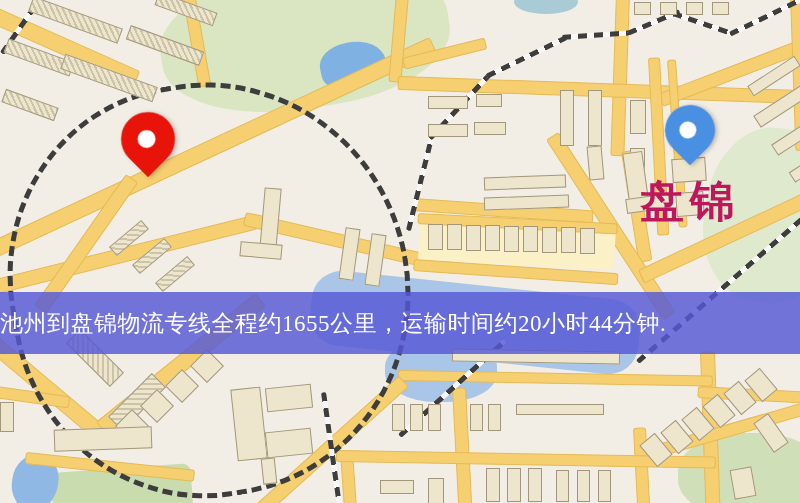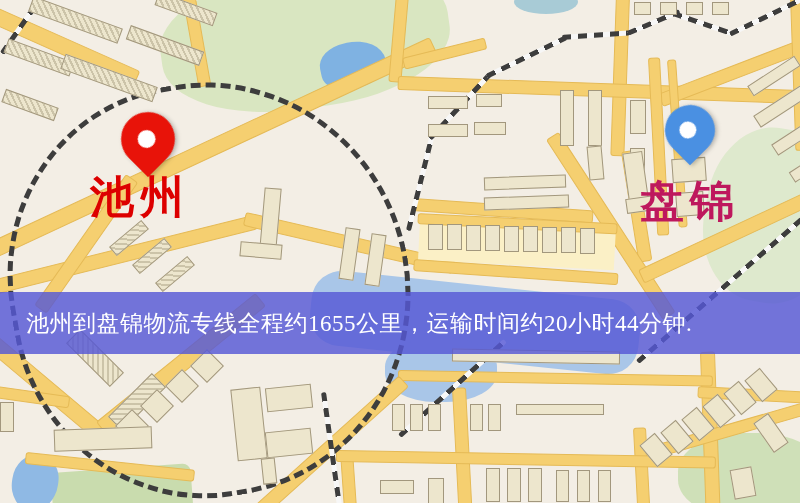--- a/index.html
+++ b/index.html
@@ -31,21 +31,21 @@
   .pin.dst{width:50px;height:50px;background:#4a90e2;}
   .pin.dst::after{width:17px;height:17px;top:15px;left:15px;}
   .plabel{position:absolute;font-family:"Liberation Serif",serif;font-weight:bold;
           font-size:44px;letter-spacing:6px;z-index:6;line-height:1;}
   .plabel.org{color:#dd0000;}
   .plabel.dst{color:#be185d;}
   
   .banner{position:absolute;left:0;top:292px;width:800px;height:62px;
           background:rgba(86,88,214,.82);z-index:8;display:flex;align-items:center;}
   .banner span{color:#ffffff;font-family:"Liberation Serif",serif;font-size:23px;
-               letter-spacing:.5px;padding-left:26px;white-space:nowrap;}
+               letter-spacing:.5px;white-space:nowrap;}
 </style>
 </head>
 <body>
 
 <div class="stage">
 
   <div class="pk" style="left:160px;top:-30px;width:290px;height:138px;border-radius:45%;transform:rotate(-8deg);"></div>
   <div class="pk" style="left:705px;top:128px;width:135px;height:175px;border-radius:45%;transform:rotate(10deg);background:#dee9cd;"></div>
   <div class="pk" style="left:52px;top:468px;width:140px;height:48px;border-radius:8px;transform:rotate(-4deg);background:#c9dcae;"></div>
   <div class="pk" style="left:678px;top:433px;width:145px;height:85px;border-radius:45%;background:#cfe0b8;"></div>
@@ -192,21 +192,20 @@
   <div class="bd" style="left:646px;top:436px;width:20px;height:28px;transform:rotate(-40deg);"></div>
   <div class="bd" style="left:667px;top:423px;width:20px;height:28px;transform:rotate(-40deg);"></div>
   <div class="bd" style="left:688px;top:410px;width:20px;height:28px;transform:rotate(-40deg);"></div>
   <div class="bd" style="left:709px;top:397px;width:20px;height:28px;transform:rotate(-40deg);"></div>
   <div class="bd" style="left:730px;top:384px;width:20px;height:28px;transform:rotate(-40deg);"></div>
   <div class="bd" style="left:751px;top:371px;width:20px;height:28px;transform:rotate(-40deg);"></div>
   <div class="bd" style="left:732px;top:468px;width:22px;height:30px;transform:rotate(-10deg);"></div>
   <div class="bd" style="left:762px;top:415px;width:18px;height:36px;transform:rotate(-35deg);"></div>
 
   <div class="pin org" style="left:121px;top:112px;"></div>
-  <div class="plabel org" style="left:90px;top:176px;">池州</div>
   <div class="pin dst" style="left:665px;top:105px;"></div>
   <div class="plabel dst" style="left:640px;top:180px;">盘锦</div>
 
   <div class="banner">
     <span>池州到盘锦物流专线全程约1655公里，运输时间约20小时44分钟.</span>
   </div>
 
 </div>
 
 </body></html>

